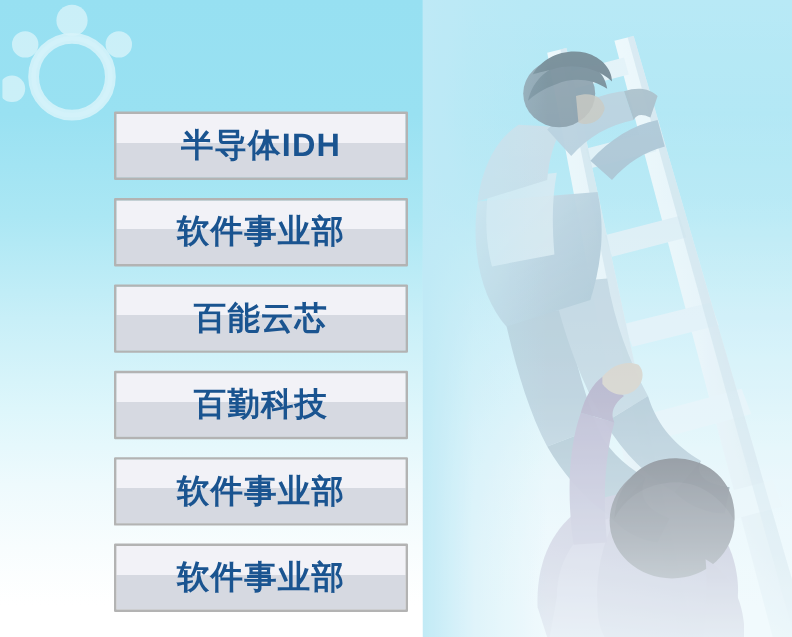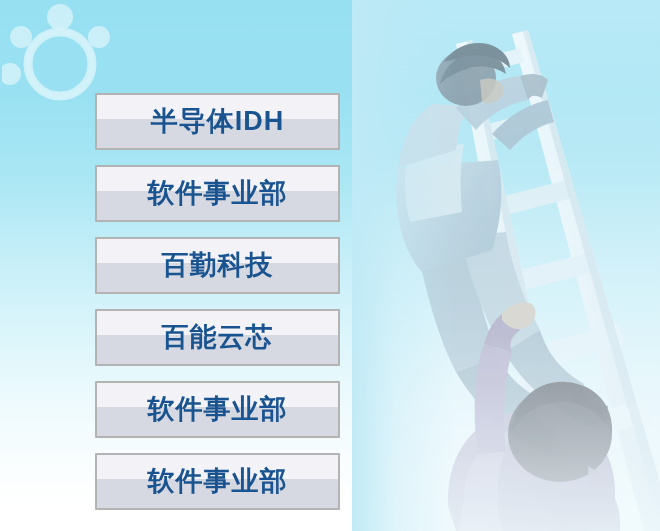--- a/index.html
+++ b/index.html
@@ -234,28 +234,28 @@
 
     <div class="btn">
       <span class="btn-label">半导体IDH</span>
     </div>
 
     <div class="btn">
       <span class="btn-label">软件事业部</span>
     </div>
 
     <div class="btn">
+      <span class="btn-label">百能云芯</span>
+    </div>
+
+    <div class="btn">
       <span class="btn-label">百勤科技</span>
     </div>
 
     <div class="btn">
-      <span class="btn-label">百能云芯</span>
-    </div>
-
-    <div class="btn">
       <span class="btn-label">软件事业部</span>
     </div>
 
     <div class="btn">
       <span class="btn-label">软件事业部</span>
     </div>
 
   </nav>
 
 </div>

